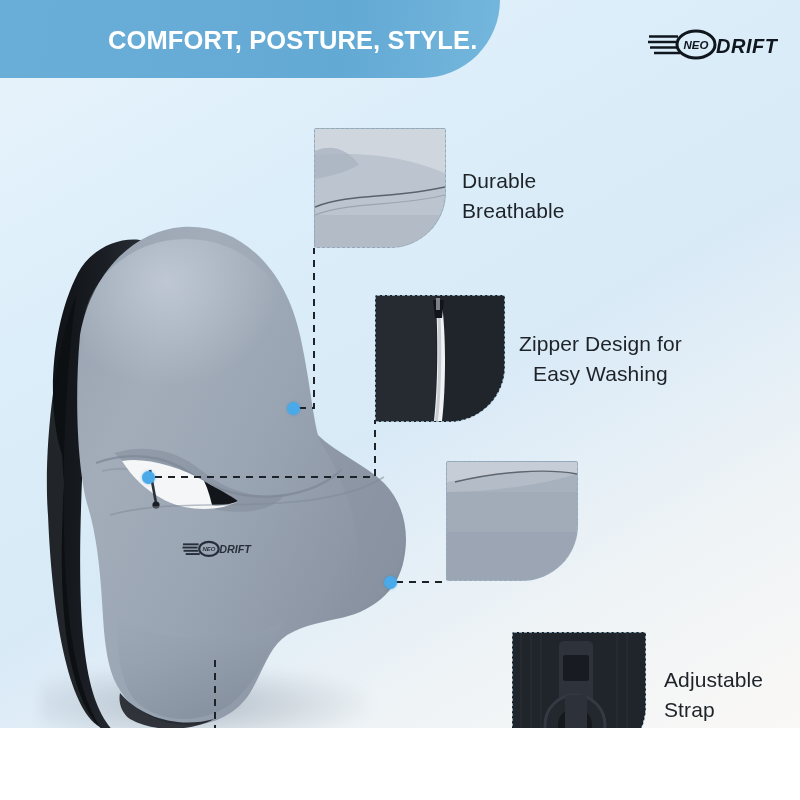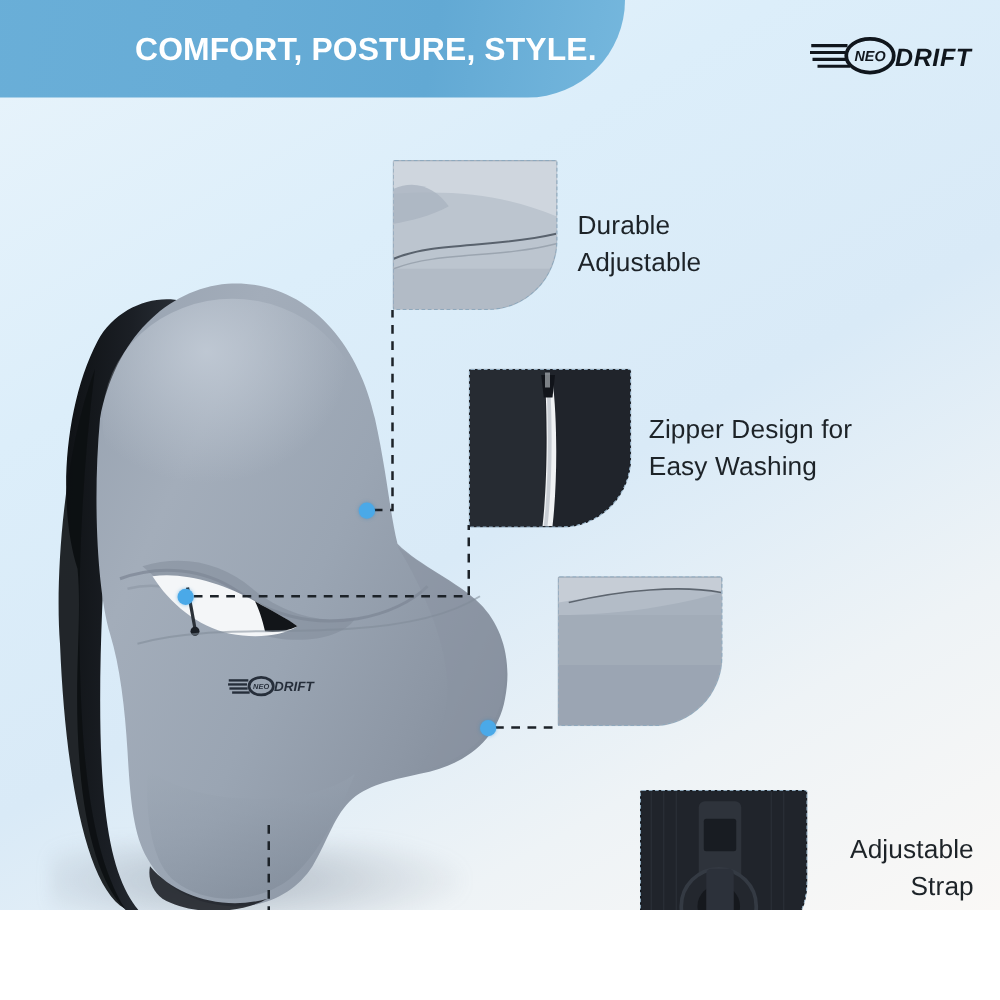--- a/index.html
+++ b/index.html
@@ -270,33 +270,33 @@
     <svg class="thumb-inner" viewBox="0 0 130 118" preserveAspectRatio="none">
       <rect x="0" y="0" width="130" height="118" fill="#bcc5cf"></rect>
       <path d="M0,0 L130,0 L130,44 C96,30 58,22 0,26 Z" fill="#cfd6de"></path>
       <path d="M0,22 C18,14 34,22 44,36 C30,44 12,48 0,50 Z" fill="#aab4c0" opacity="0.8"></path>
       <path d="M0,78 C34,64 78,70 130,58" fill="none" stroke="#59626d" stroke-width="1.6"></path>
       <path d="M0,86 C36,72 82,78 130,66" fill="none" stroke="#8d97a3" stroke-width="1.2" opacity="0.7"></path>
       <rect x="0" y="86" width="130" height="32" fill="#a9b3bf" opacity="0.55"></rect>
     </svg>
   </div>
   <div class="callout-label" style="left:462px; top:166px;">Durable
-Adjustable</div>
+Breathable</div>
 
   <div class="callout-thumb thumb-zipper" style="left:375px; top:295px; width:128px; height:125px; border-bottom-right-radius:56px;">
     <svg class="thumb-inner" viewBox="0 0 128 125" preserveAspectRatio="none">
       <rect x="0" y="0" width="128" height="125" fill="#20242b"></rect>
       <rect x="0" y="0" width="60" height="125" fill="#262b32"></rect>
       <path d="M60,8 C62,40 62,90 58,125 L66,125 C70,90 70,40 66,8 Z" fill="#f0f2f4"></path>
       <path d="M61,10 C63,42 63,90 59,125 L62,125 C66,90 66,42 64,10 Z" fill="#c9ced4"></path>
       <path d="M57,4 L68,4 L66,22 L59,22 Z" fill="#11141a"></path>
       <path d="M60,2 L64,2 L64,14 L60,14 Z" fill="#d5dae0" opacity="0.55"></path>
     </svg>
   </div>
-  <div class="callout-label" style="left:519px; top:329px;">Zipper Design for
+  <div class="callout-label" style="left:519px; top:329px;text-align:center;">Zipper Design for
 Easy Washing</div>
 
   <div class="callout-thumb thumb-fabric" style="left:446px; top:461px; width:130px; height:118px; border-bottom-right-radius:56px;">
     <svg class="thumb-inner" viewBox="0 0 130 118" preserveAspectRatio="none">
       <rect x="0" y="0" width="130" height="118" fill="#a7b1bd"></rect>
       <path d="M0,0 L130,0 L130,12 C92,8 44,14 0,22 Z" fill="#c6cdd6"></path>
       <path d="M0,20 C44,12 92,6 130,12 C96,22 50,30 0,30 Z" fill="#b3bcc7"></path>
       <path d="M8,20 C50,10 98,6 130,12" fill="none" stroke="#5d656f" stroke-width="1.4"></path>
       <rect x="0" y="30" width="130" height="88" fill="#a2acb8"></rect>
       <rect x="0" y="70" width="130" height="48" fill="#99a3b0" opacity="0.7"></rect>
@@ -319,16 +319,16 @@
       <rect x="50" y="22" width="26" height="26" rx="2" fill="#181c22"></rect>
 
       <circle cx="62" cy="92" r="30" fill="#23272e"></circle>
       <circle cx="62" cy="92" r="30" fill="none" stroke="#343a43" stroke-width="3"></circle>
       <circle cx="62" cy="92" r="17" fill="#15181d"></circle>
       <rect x="52" y="62" width="22" height="62" rx="4" fill="#2c313a"></rect>
       <rect x="58" y="116" width="5" height="14" fill="#9aa3ad" opacity="0.6"></rect>
       <rect x="0" y="118" width="132" height="12" fill="#7fb4da" opacity="0.5"></rect>
     </svg>
   </div>
-  <div class="callout-label" style="left:680px; top:665px;text-align:right;">Adjustable
+  <div class="callout-label" style="left:664px; top:665px;">Adjustable
 Strap</div>
 
 </div>
 
 </body></html>

